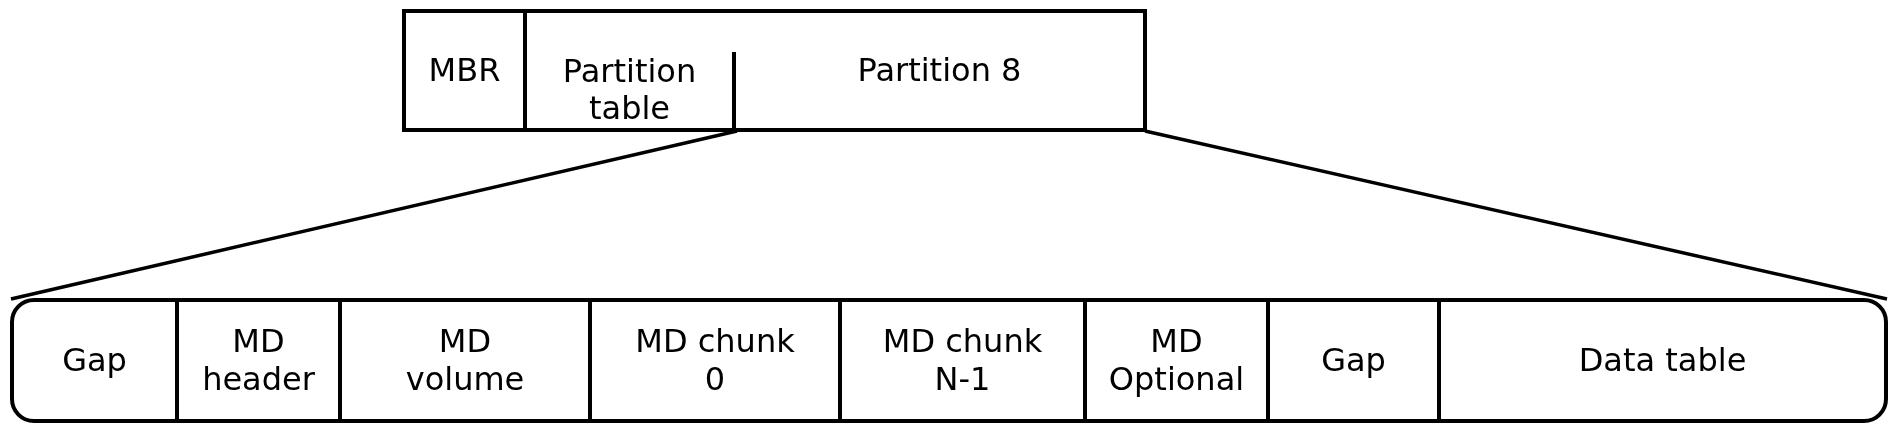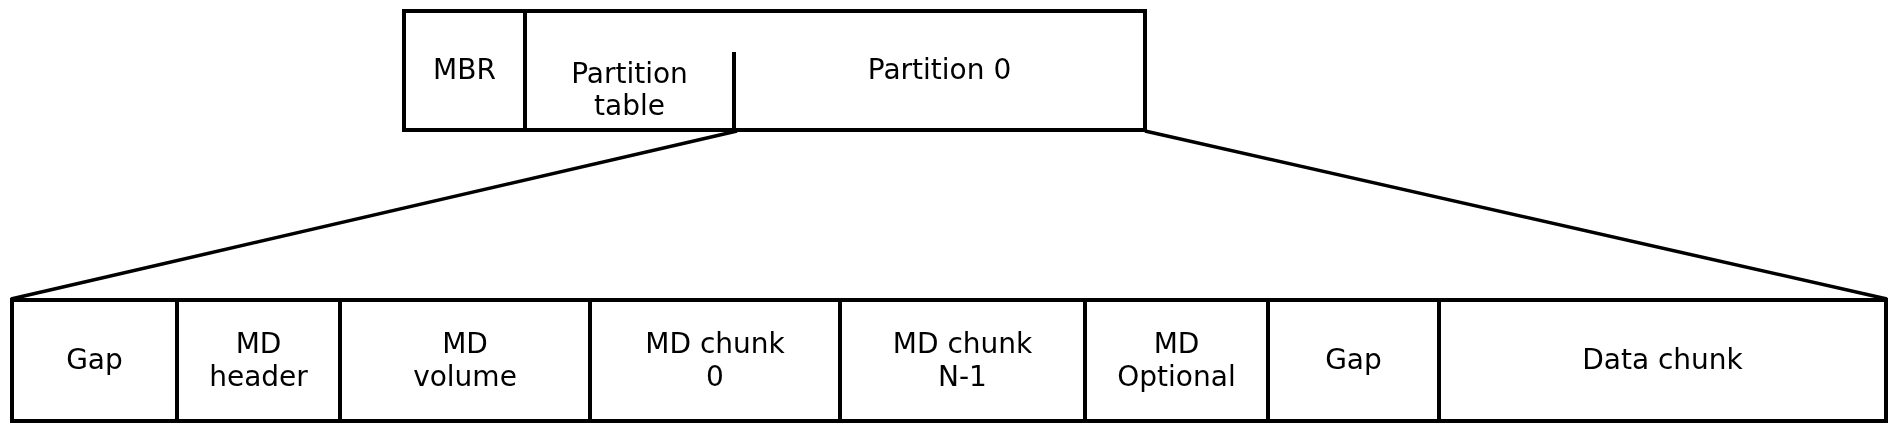--- a/index.html
+++ b/index.html
@@ -35,30 +35,31 @@
     left: 402px;
     top: 9px;
     width: 745px;
     height: 123px;
   }
   #partition-row {
     left: 10px;
     top: 298px;
     width: 1878px;
     height: 125px;
+    border-radius: 24px;
   }
   .cell {
     box-sizing: border-box;
     flex: 0 0 auto;
     display: flex;
     align-items: center;
     justify-content: center;
     text-align: center;
     border-right: 4px solid #000000;
-    font-size: 28px;
+    font-size: 32px;
     line-height: 1.16;
     white-space: pre-line;
   }
   .cell:last-child {
     border-right: none;
   }
   
   #disk-row .cell:nth-child(1) { width: 121px; }
   #disk-row .cell:nth-child(2) { width: 209px; margin-top: 39px; }
   #disk-row .cell:nth-child(3) { width: 407px; }
@@ -79,32 +80,32 @@
 
   <svg id="connector-svg" viewBox="0 0 1900 433" xmlns="http://www.w3.org/2000/svg">
     <line x1="737" y1="131" x2="11" y2="299" stroke-width="3.5" stroke="#000000"></line>
     <line x1="1145" y1="131" x2="1887" y2="299" stroke-width="3.5" stroke="#000000"></line>
   </svg>
 
   <div class="row" id="disk-row">
     <div class="cell">MBR</div>
     <div class="cell">Partition
 table</div>
-    <div class="cell">Partition 0</div>
+    <div class="cell">Partition 8</div>
   </div>
 
   <div class="row" id="partition-row">
     <div class="cell">Gap</div>
     <div class="cell">MD
 header</div>
     <div class="cell">MD
 volume</div>
     <div class="cell">MD chunk
 0</div>
     <div class="cell">MD chunk
 N-1</div>
     <div class="cell">MD
 Optional</div>
     <div class="cell">Gap</div>
-    <div class="cell">Data chunk</div>
+    <div class="cell">Data table</div>
   </div>
 
 </div>
 
 </body></html>

